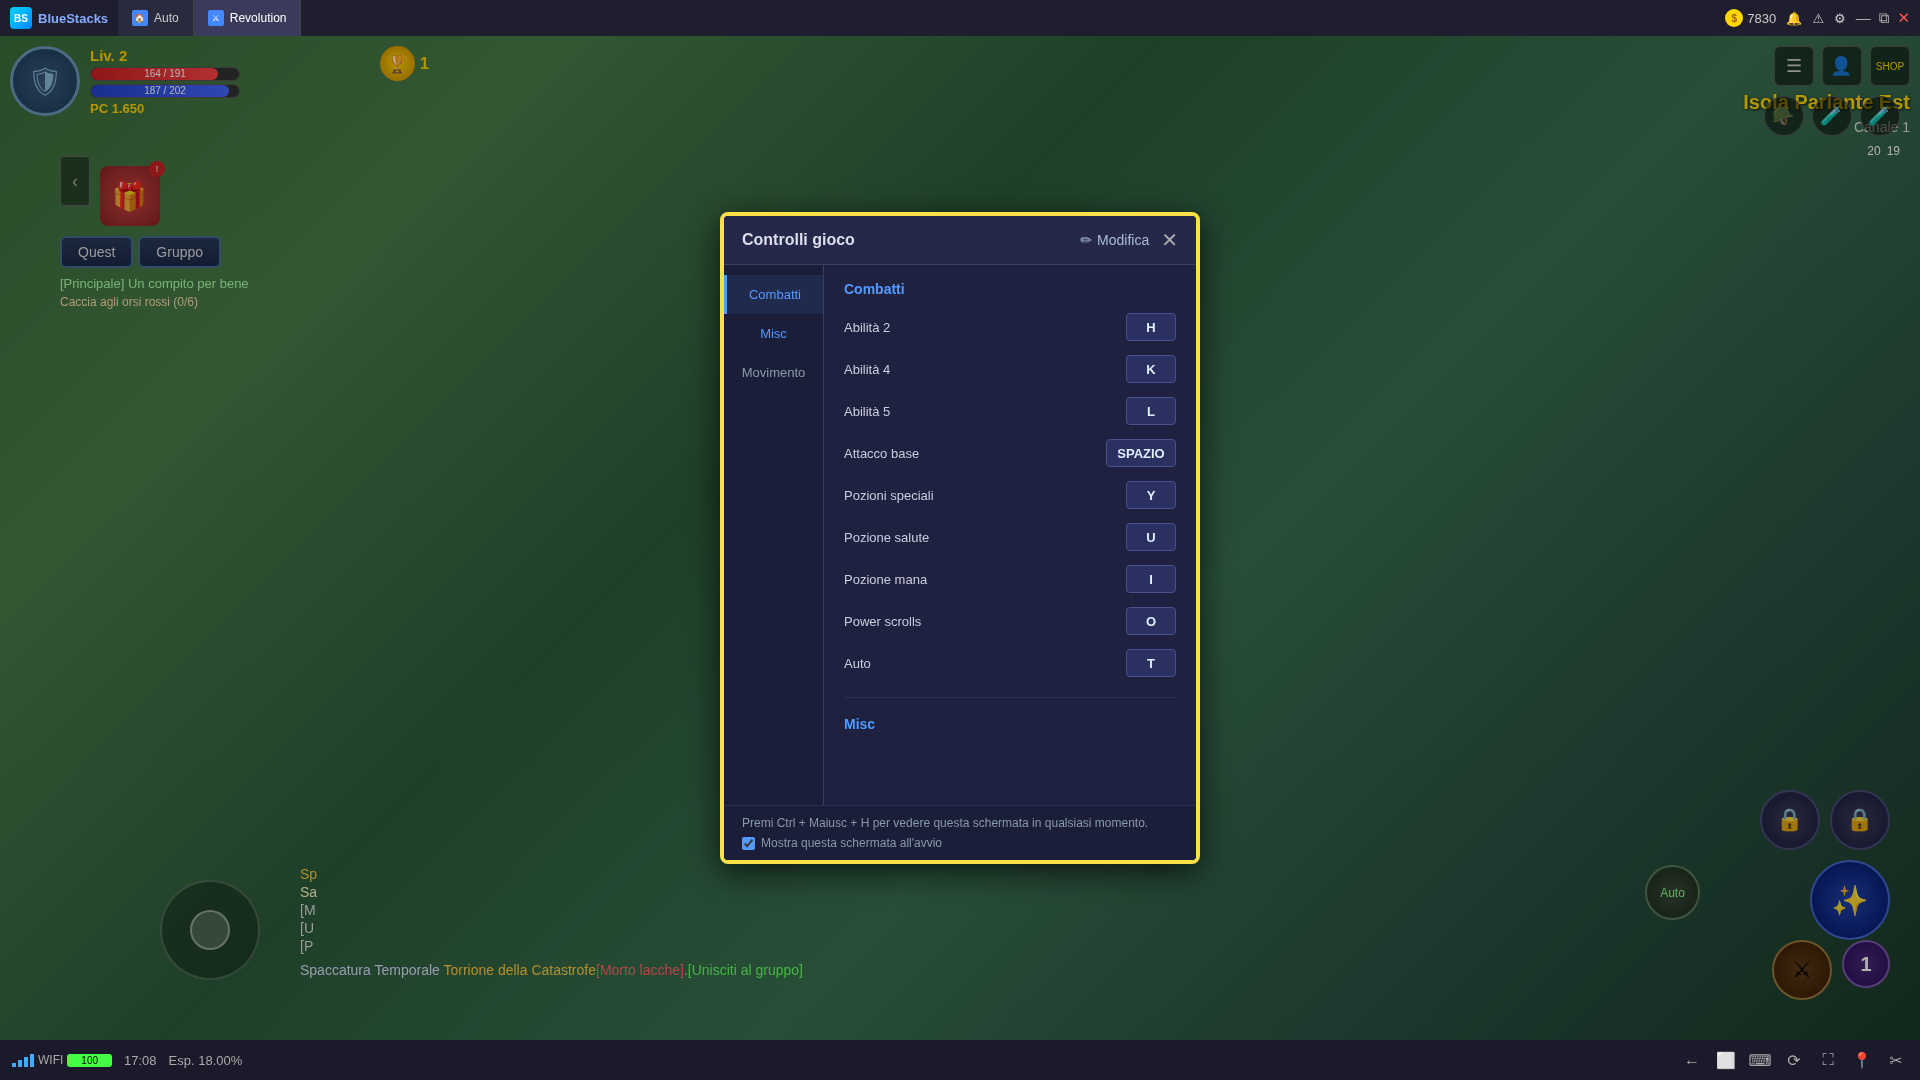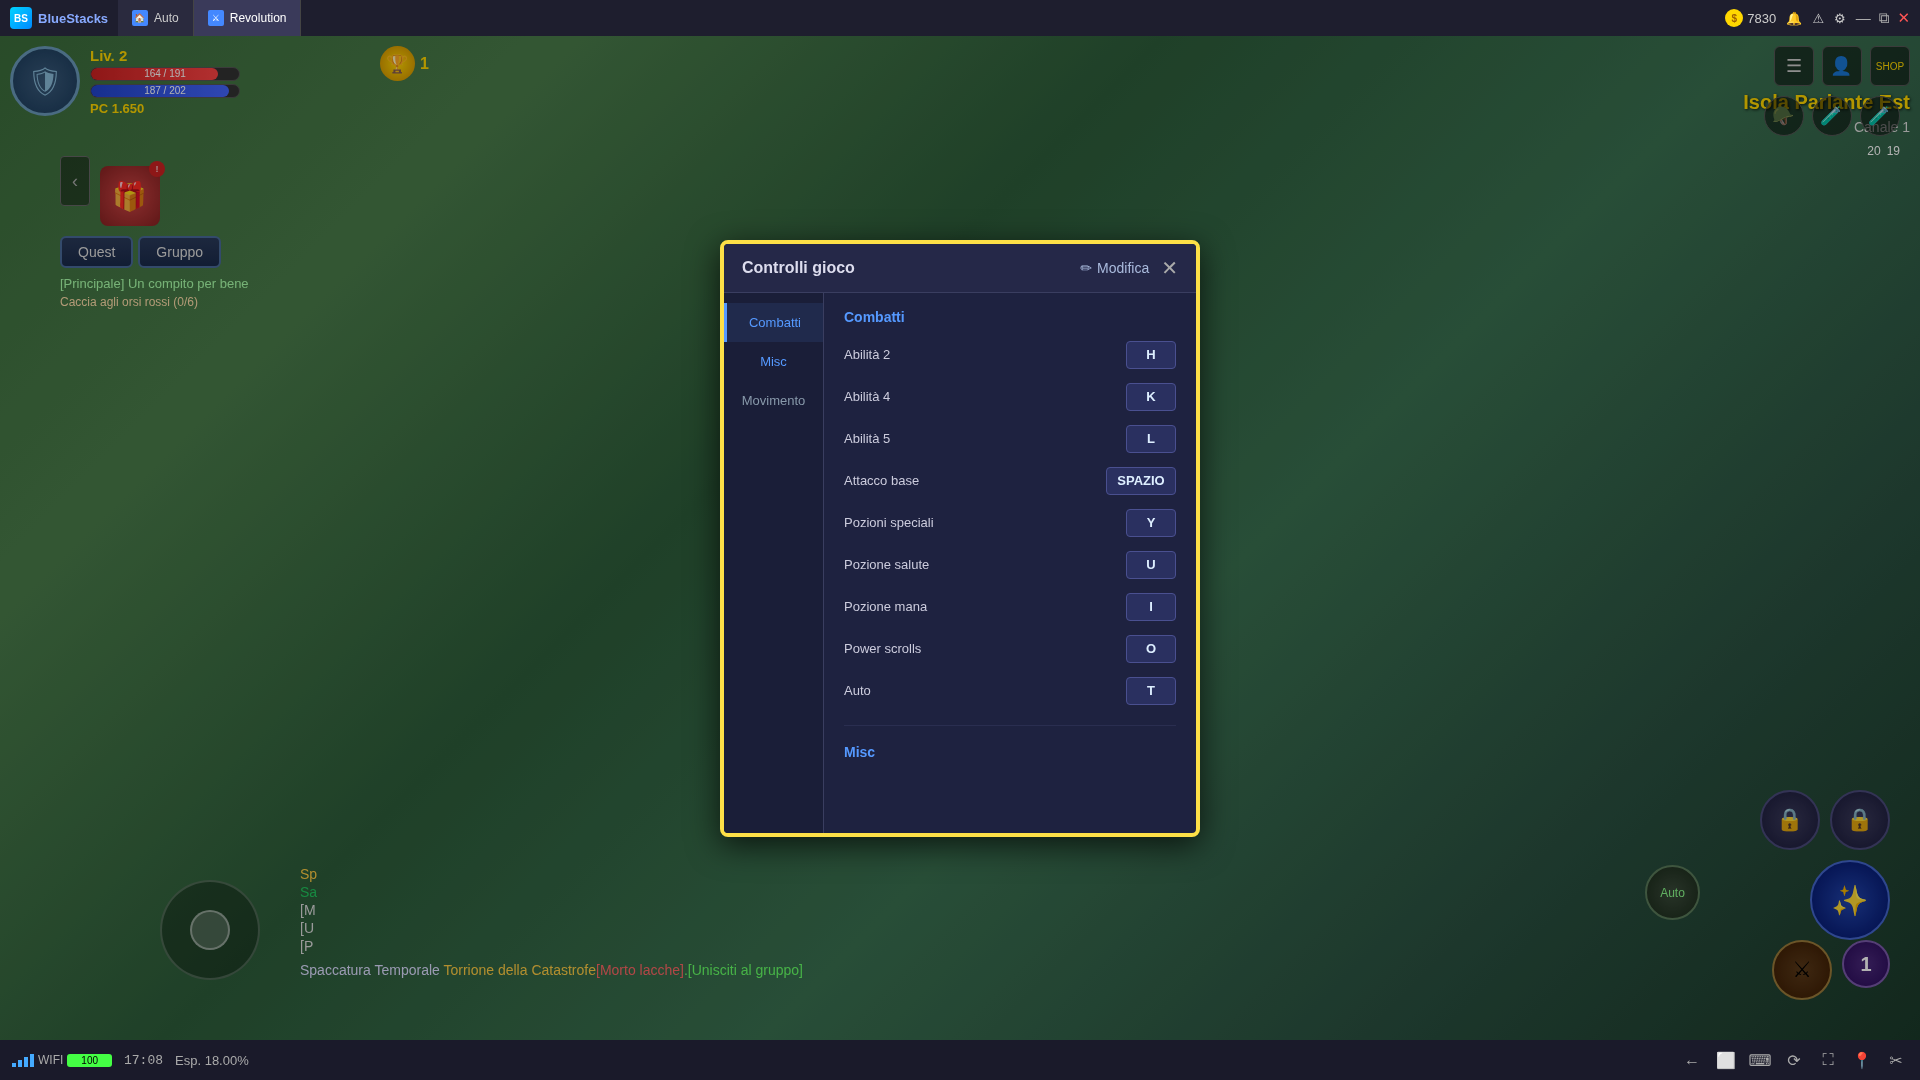--- a/index.html
+++ b/index.html
@@ -659,21 +659,21 @@
   </div>
 
   <div class="joystick">
     <div class="joystick-outer">
       <div class="joystick-inner"></div>
     </div>
   </div>
 
   <div class="chat-area">
     <div class="chat-line"><span class="chat-highlight">Sp</span></div>
-    <div class="chat-line"><span style="color:#22c55e;">Sa</span></div>
+    <div class="chat-line"><span style="color:#fef9c3;">Sa</span></div>
     <div class="chat-line"><span>[M</span></div>
     <div class="chat-line"><span>[U</span></div>
     <div class="chat-line"><span>[P</span></div>
     <div class="chat-line" style="margin-top:8px;">
       <span style="color:#ddddff;">Spaccatura Temporale </span><span class="chat-highlight">Torrione della Catastrofe</span><span class="chat-red">[Morto lacche]</span><span class="chat-green">.[Unisciti al gruppo]</span>
     </div>
   </div>
 
   <div style="position:absolute;right:20px;top:60px;display:flex;flex-direction:column;gap:8px;align-items:flex-end;">
     <div style="display:flex;gap:8px;">
@@ -792,37 +792,44 @@
 
           <div class="section-divider"></div>
 
           <div class="section-header">
             <span>Misc</span>
           </div>
 
         </div>
       </div>
 
+      <div class="modal-footer">
+        <div>Premi Ctrl + Maiusc + H per vedere questa schermata in qualsiasi momento.</div>
+        <div class="footer-checkbox">
+          <input type="checkbox" checked="" id="show-startup" style="">
+          <label for="show-startup">Mostra questa schermata all'avvio</label>
+        </div>
+      </div>
     </div>
   </div>
 
 </div>
 
 <div class="bottom-bar">
   <div class="wifi-indicator">
     <div class="wifi-bars">
       <div class="wifi-bar" style="height:4px;"></div>
       <div class="wifi-bar" style="height:7px;"></div>
       <div class="wifi-bar" style="height:10px;"></div>
       <div class="wifi-bar" style="height:13px;"></div>
     </div>
     <span>WIFI</span>
     <span style="background:#44ff44;color:#000;font-size:10px;padding:1px 14px;border-radius:3px;">100</span>
   </div>
-  <span style="color:#aaa;font-size:13px;font-family:Liberation Mono, monospace;">17:08</span>
+  <span style="color:#aaa;font-size:13px;">17:08</span>
   <span style="color:#aaa;font-size:13px;">Esp. 18.00%</span>
 
   <div class="bottom-icons">
     <div class="bottom-icon">←</div>
     <div class="bottom-icon">⬜</div>
     <div class="bottom-icon">⌨</div>
     <div class="bottom-icon">⟳</div>
     <div class="bottom-icon">⛶</div>
     <div class="bottom-icon">📍</div>
     <div class="bottom-icon">✂</div>

